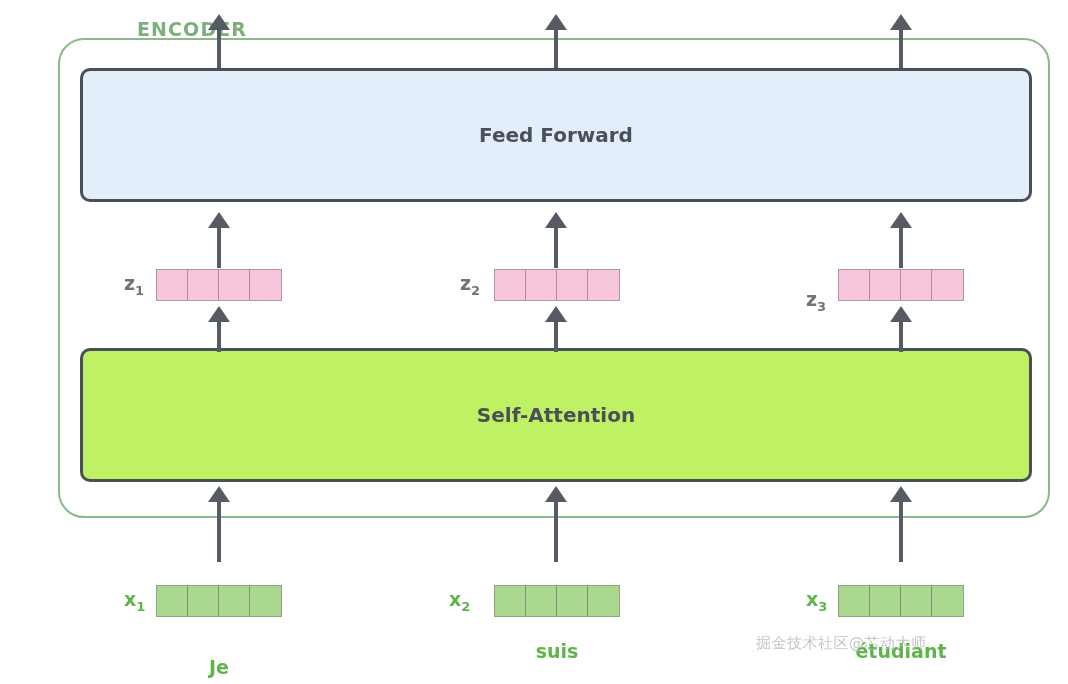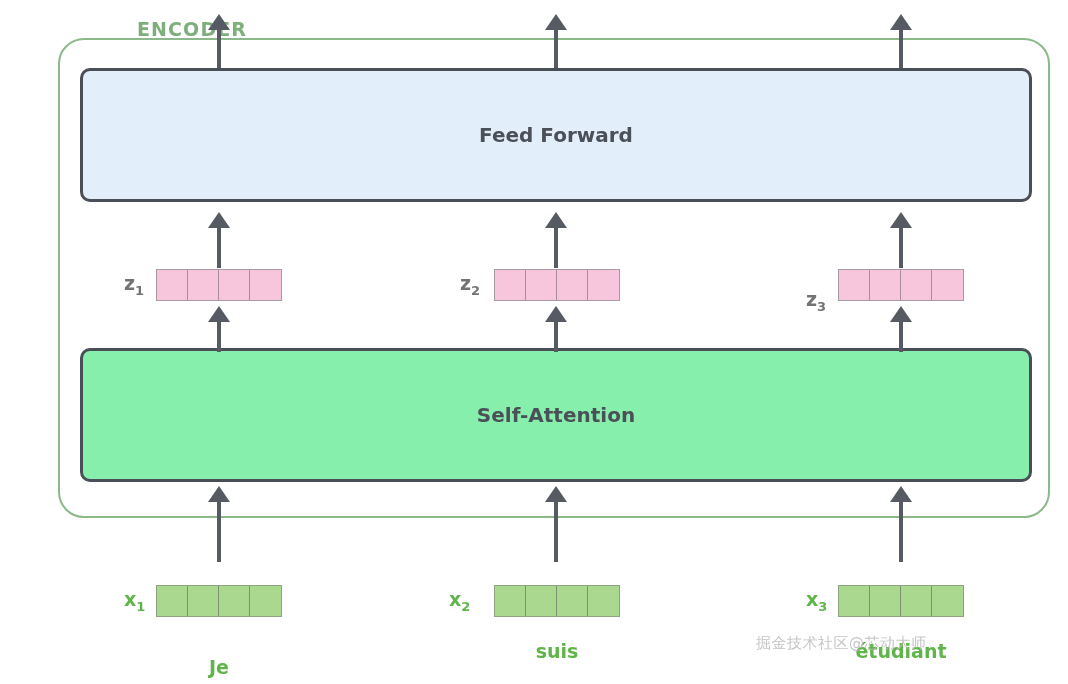--- a/index.html
+++ b/index.html
@@ -61,21 +61,21 @@
     top: 68px;
     width: 952px;
     height: 134px;
     background: #e3eefb;
   }
   .block-sa {
     left: 80px;
     top: 348px;
     width: 952px;
     height: 134px;
-    background: #86efac;
+    background: #bef264;
   }
 
   
   .arrow {
     position: absolute;
     width: 22px;
   }
   .arrow .shaft {
     position: absolute;
     left: 9px;

